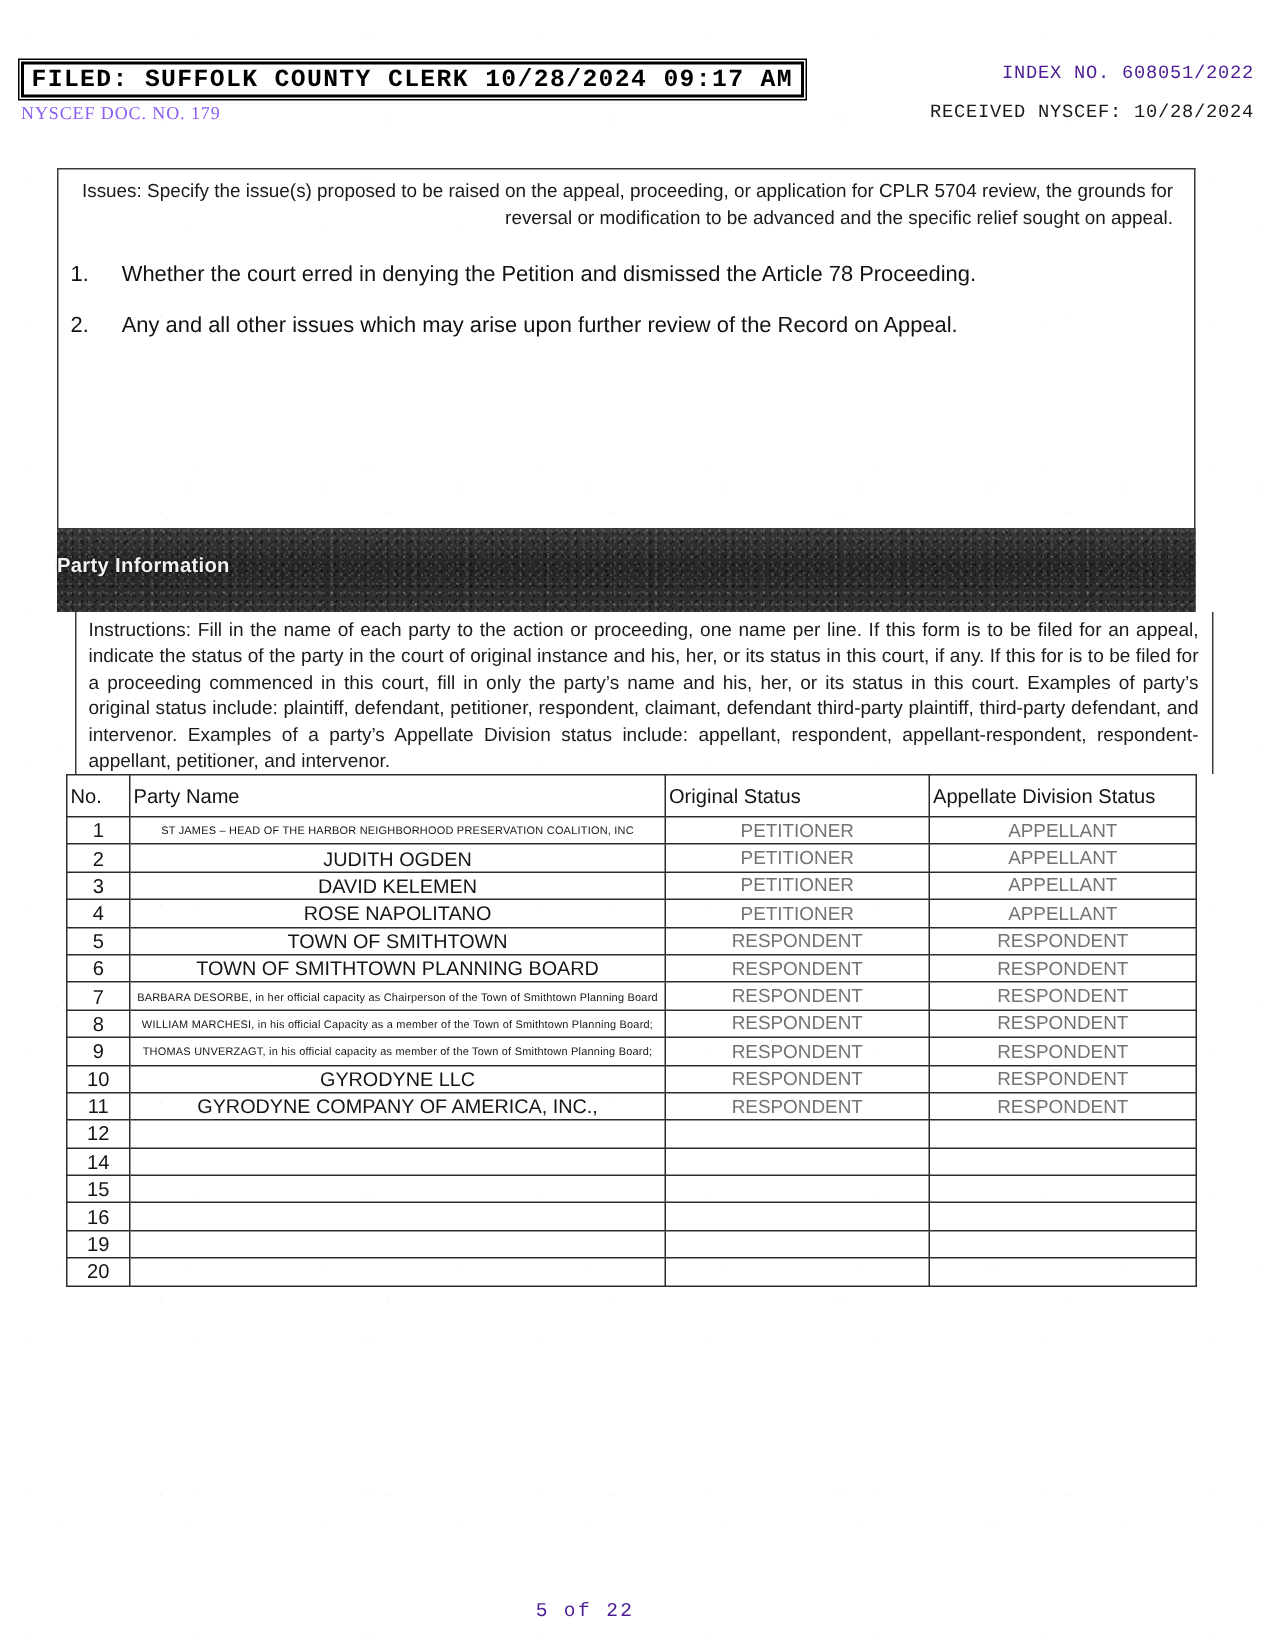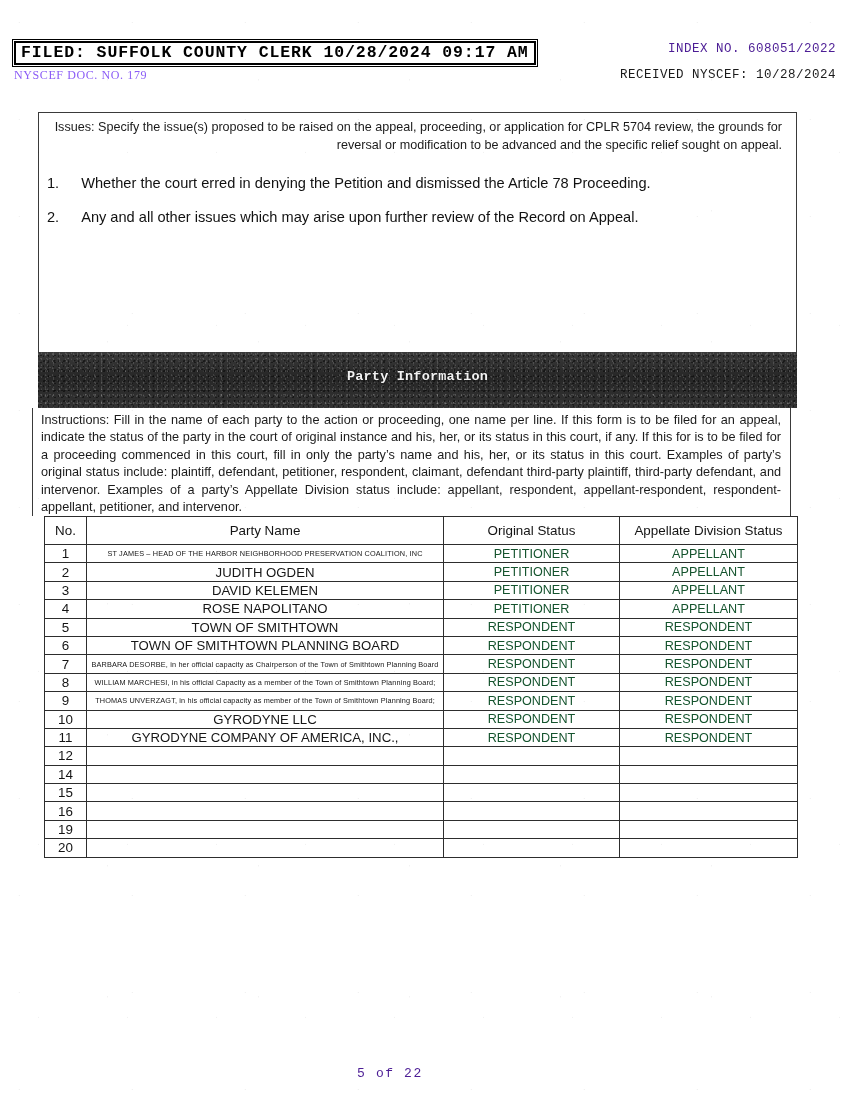--- a/index.html
+++ b/index.html
@@ -138,37 +138,36 @@
       radial-gradient(circle at 57% 21%, rgba(255,255,255,0.15) 0.6px, transparent 0.9px),
       radial-gradient(circle at 78% 60%, rgba(255,255,255,0.12) 0.6px, transparent 0.9px),
       radial-gradient(circle at 91% 38%, rgba(255,255,255,0.14) 0.6px, transparent 0.9px),
       radial-gradient(circle at 5% 85%, rgba(0,0,0,0.5) 0.7px, transparent 1px),
       radial-gradient(circle at 44% 48%, rgba(0,0,0,0.45) 0.7px, transparent 1px),
       radial-gradient(circle at 67% 88%, rgba(0,0,0,0.5) 0.7px, transparent 1px),
       linear-gradient(180deg, #3a3a3a 0%, #262626 45%, #333333 100%);
     background-size: 7px 7px, 9px 9px, 6px 6px, 11px 11px, 8px 8px, 5px 5px, 7px 7px, 10px 10px, 100% 100%;
     display: flex;
     align-items: center;
-    justify-content: center;
-    font-family: Liberation Mono, monospace;
+    justify-content: flex-start;
   }
   .party-banner-title {
     color: #f2f2f2;
     font-size: 13.5px;
     font-weight: bold;
     letter-spacing: 0.2px;
     position: relative;
     top: -4px;
     text-shadow: 0 0 2px rgba(0,0,0,0.8);
   }
 
   
   .instructions-box {
     position: absolute;
-    left: 32px;
+    left: 50px;
     top: 408px;
     width: 759px;
     height: 108px;
     box-sizing: border-box;
     border: 1.4px solid #3a3a3a;
     border-top: none;
     border-bottom: none;
     background: #fff;
   }
   .instructions-text {
@@ -205,42 +204,42 @@
     padding: 0 2px;
     box-sizing: border-box;
     vertical-align: middle;
     overflow: hidden;
     white-space: nowrap;
   }
   .party-table thead th {
     height: 28px;
     font-size: 13.4px;
     font-weight: normal;
-    text-align: center;
+    text-align: left;
     color: #141414;
   }
   td.cell-no {
     text-align: center;
     font-size: 13.4px;
     color: #141414;
   }
   td.cell-name {
     text-align: center;
     font-size: 13.2px;
     color: #161616;
     margin-top: 22px;
   }
   td.cell-name.tiny {
     font-size: 7.3px;
     letter-spacing: 0.15px;
   }
   td.cell-status {
     text-align: center;
     font-size: 12.6px;
-    color: #14532d;
+    color: #737373;
   }
 
   
   .page-footer {
     position: absolute;
     left: 0;
     top: 1066px;
     width: 780px;
     text-align: center;
     font-family: "Liberation Mono", "DejaVu Sans Mono", monospace;

